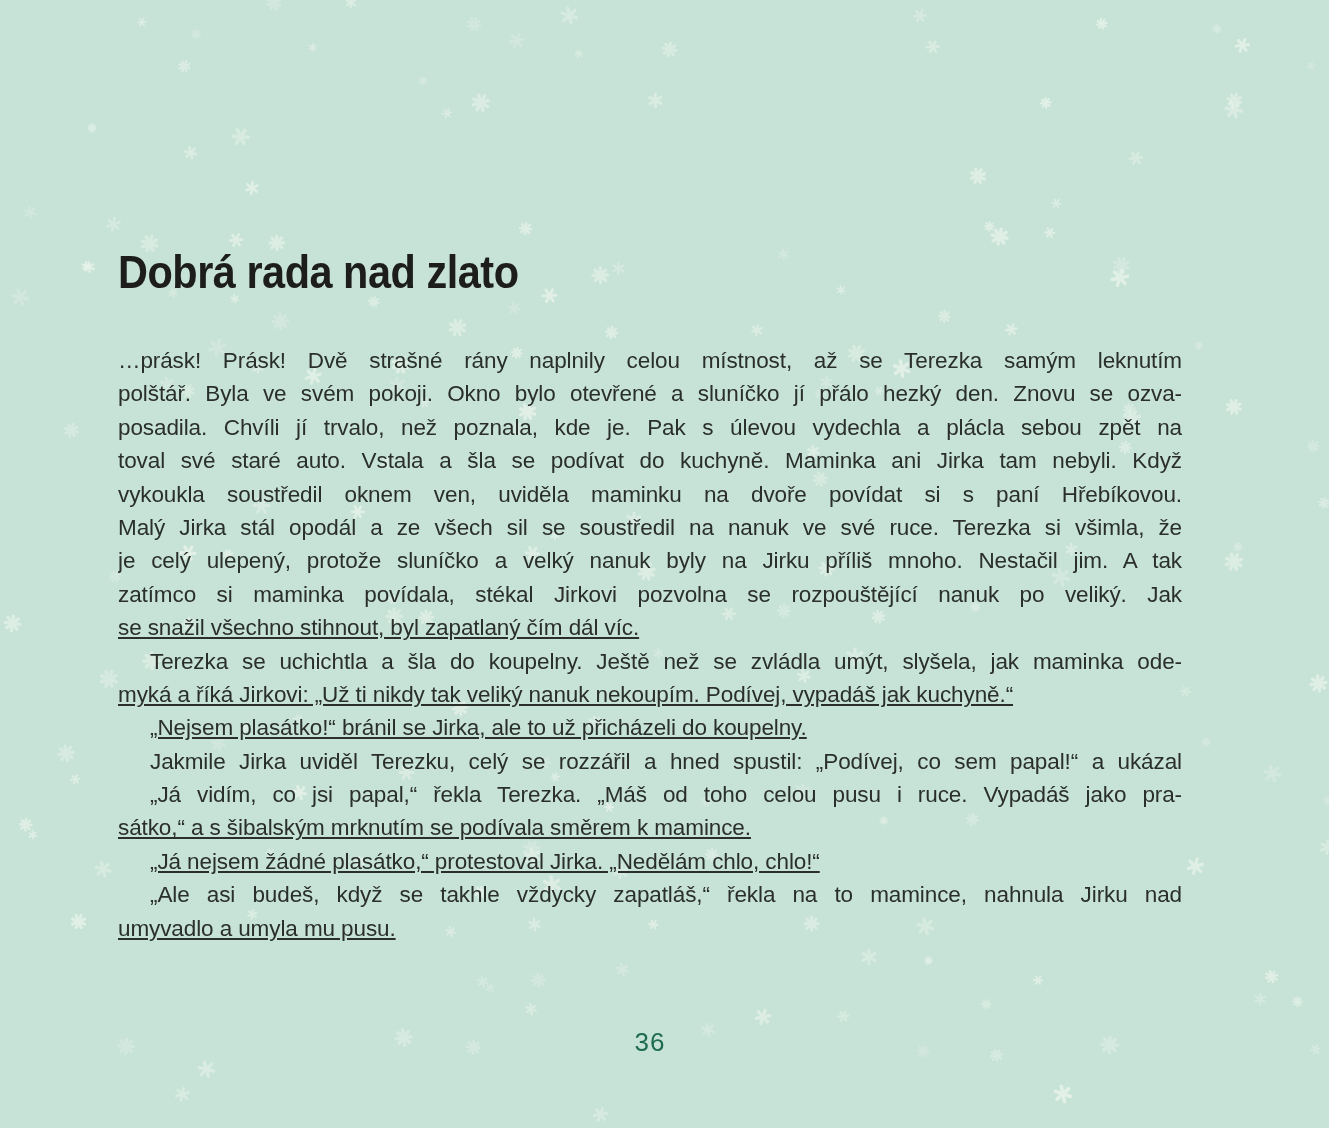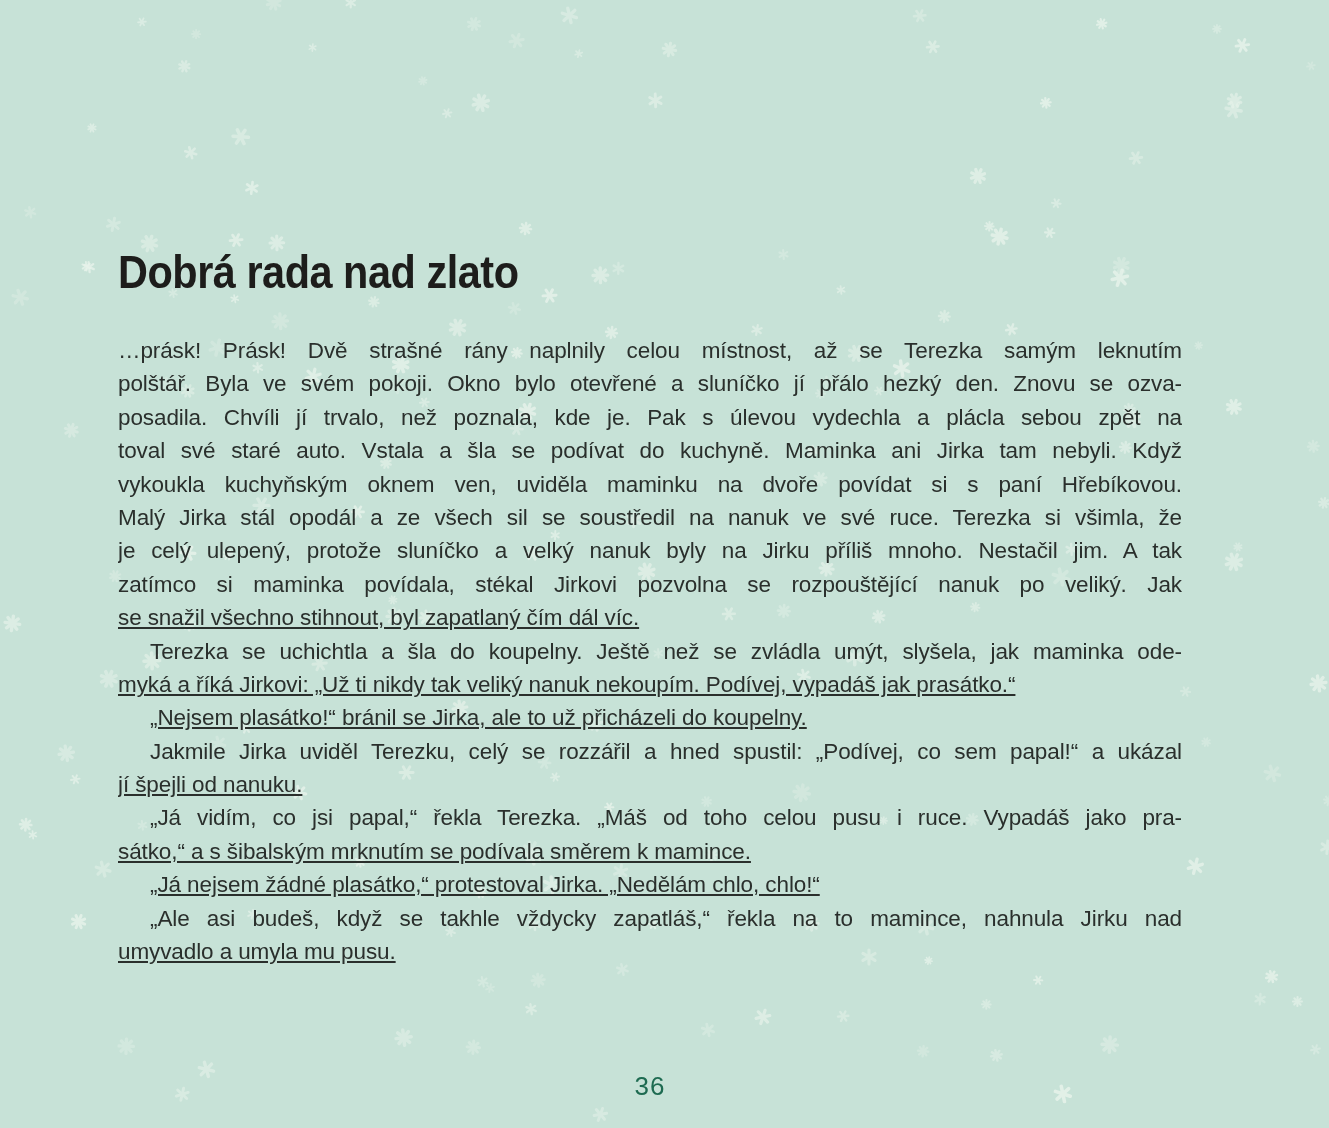--- a/index.html
+++ b/index.html
@@ -24,21 +24,21 @@
     font-size:46px;
     font-weight:bold;
     line-height:44px;
     letter-spacing:-0.5px;
     color:var(--title);
     transform:scaleX(.9);
     transform-origin:left center;
     white-space:nowrap;
   }
   .story{
-    margin-top:40px;
+    margin-top:50px;
     width:1064px;
     font-size:22.5px;
     line-height:33.4px;
     color:var(--body);
     letter-spacing:-0.1px;
   }
   .line{
     height:33.4px;
     overflow:hidden;
     text-align:justify;
@@ -46,21 +46,20 @@
   }
   .line.parlast{text-align-last:left;text-decoration:underline;}
   .line.indent{text-indent:32px;}
   .pagenum{
     position:absolute;left:118px;top:1027px;width:1064px;
     z-index:1;
     text-align:center;
     font-size:26px;
     color:var(--pagenum);
     letter-spacing:1px;
-    margin-top:44px;
   }
 </style>
 </head>
 <body>
 
 <div class="page">
   <div id="stars" class="stars">
       <svg width="12.65970649337396" height="12.65970649337396" style="position: absolute; left: 246.2px; top: 907.9px; opacity: 0.62; transform: rotate(39deg);">
         <line x1="2.00" y1="6.33" x2="10.66" y2="6.33" stroke-width="1.95" stroke-linecap="round" style="stroke: var(--star);"></line>
         <line x1="4.16" y1="2.58" x2="8.49" y2="10.08" stroke-width="1.95" stroke-linecap="round" style="stroke: var(--star);"></line>
@@ -1072,30 +1071,29 @@
         <line x1="8.68" y1="3.15" x2="3.15" y2="8.68" stroke-width="1.76" stroke-linecap="round" style="stroke: var(--star);"></line>
       </svg>
     </div>
   <div class="content">
     <h1 class="title">Dobrá rada nad zlato</h1>
     <div id="story" class="story">
         <div class="line">…prásk! Prásk! Dvě strašné rány naplnily celou místnost, až se Terezka samým leknutím</div>
         <div class="line">polštář. Byla ve svém pokoji. Okno bylo otevřené a sluníčko jí přálo hezký den. Znovu se ozva-</div>
         <div class="line">posadila. Chvíli jí trvalo, než poznala, kde je. Pak s úlevou vydechla a plácla sebou zpět na</div>
         <div class="line">toval své staré auto. Vstala a šla se podívat do kuchyně. Maminka ani Jirka tam nebyli. Když</div>
-        <div class="line">vykoukla kuchyňským oknem ven, uviděla maminku na dvoře povídat si s paní Hřebíkovou.</div>
+        <div class="line">vykoukla soustředil oknem ven, uviděla maminku na dvoře povídat si s paní Hřebíkovou.</div>
         <div class="line">Malý Jirka stál opodál a ze všech sil se soustředil na nanuk ve své ruce. Terezka si všimla, že</div>
         <div class="line">je celý ulepený, protože sluníčko a velký nanuk byly na Jirku příliš mnoho. Nestačil jim. A tak</div>
         <div class="line">zatímco si maminka povídala, stékal Jirkovi pozvolna se rozpouštějící nanuk po veliký. Jak</div>
         <div class="line parlast">se snažil všechno stihnout, byl zapatlaný čím dál víc.</div>
         <div class="line indent">Terezka se uchichtla a šla do koupelny. Ještě než se zvládla umýt, slyšela, jak maminka ode-</div>
-        <div class="line parlast">myká a říká Jirkovi: „Už ti nikdy tak veliký nanuk nekoupím. Podívej, vypadáš jak prasátko.“</div>
+        <div class="line parlast">myká a říká Jirkovi: „Už ti nikdy tak veliký nanuk nekoupím. Podívej, vypadáš jak kuchyně.“</div>
         <div class="line parlast indent">„Nejsem plasátko!“ bránil se Jirka, ale to už přicházeli do koupelny.</div>
         <div class="line indent">Jakmile Jirka uviděl Terezku, celý se rozzářil a hned spustil: „Podívej, co sem papal!“ a ukázal</div>
-        <div class="line parlast">jí špejli od nanuku.</div>
         <div class="line indent">„Já vidím, co jsi papal,“ řekla Terezka. „Máš od toho celou pusu i ruce. Vypadáš jako pra-</div>
         <div class="line parlast">sátko,“ a s šibalským mrknutím se podívala směrem k mamince.</div>
         <div class="line parlast indent">„Já nejsem žádné plasátko,“ protestoval Jirka. „Nedělám chlo, chlo!“</div>
         <div class="line indent">„Ale asi budeš, když se takhle vždycky zapatláš,“ řekla na to mamince, nahnula Jirku nad</div>
         <div class="line parlast">umyvadlo a umyla mu pusu.</div>
       </div>
   </div>
   <div class="pagenum">36</div>
 </div>
 

